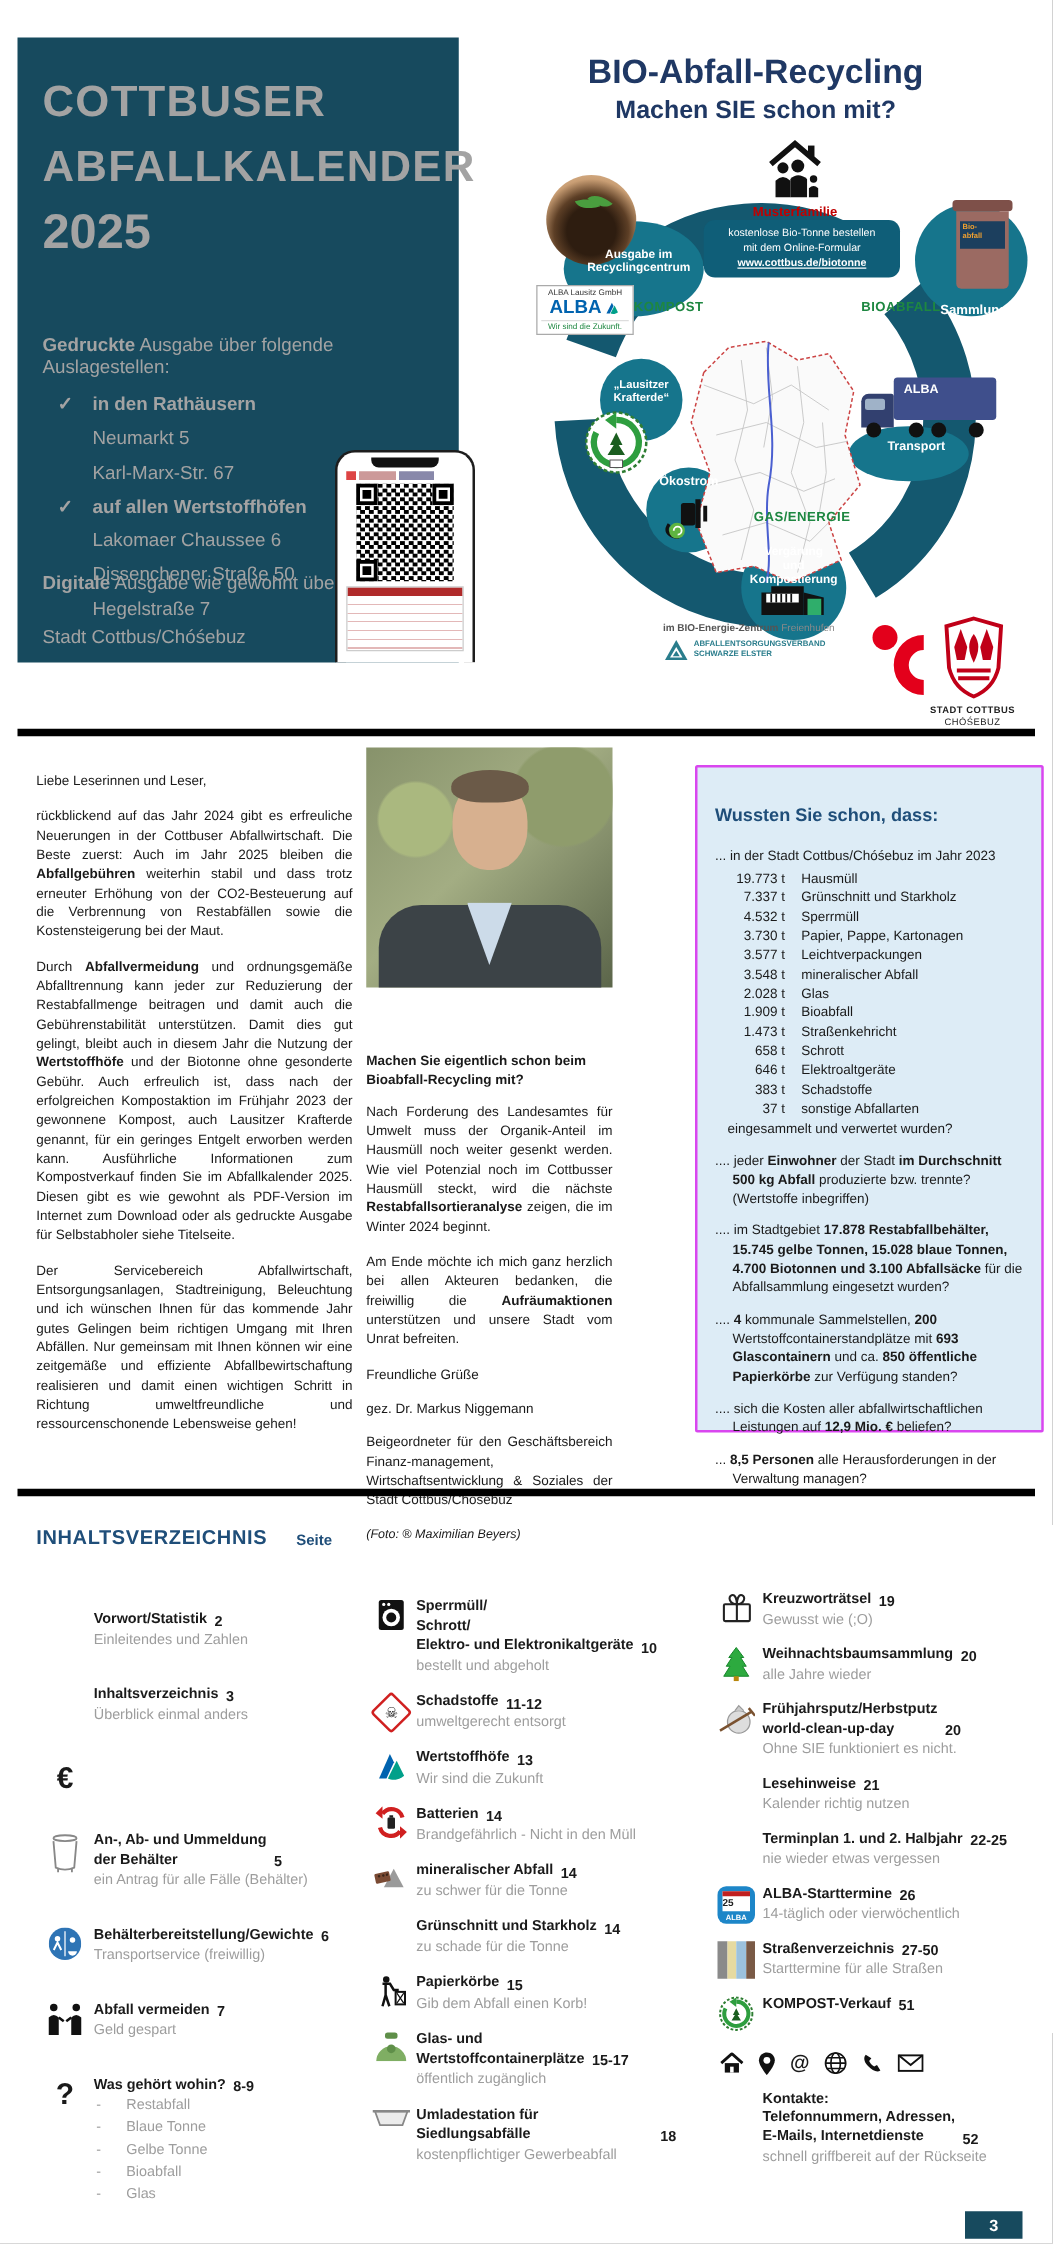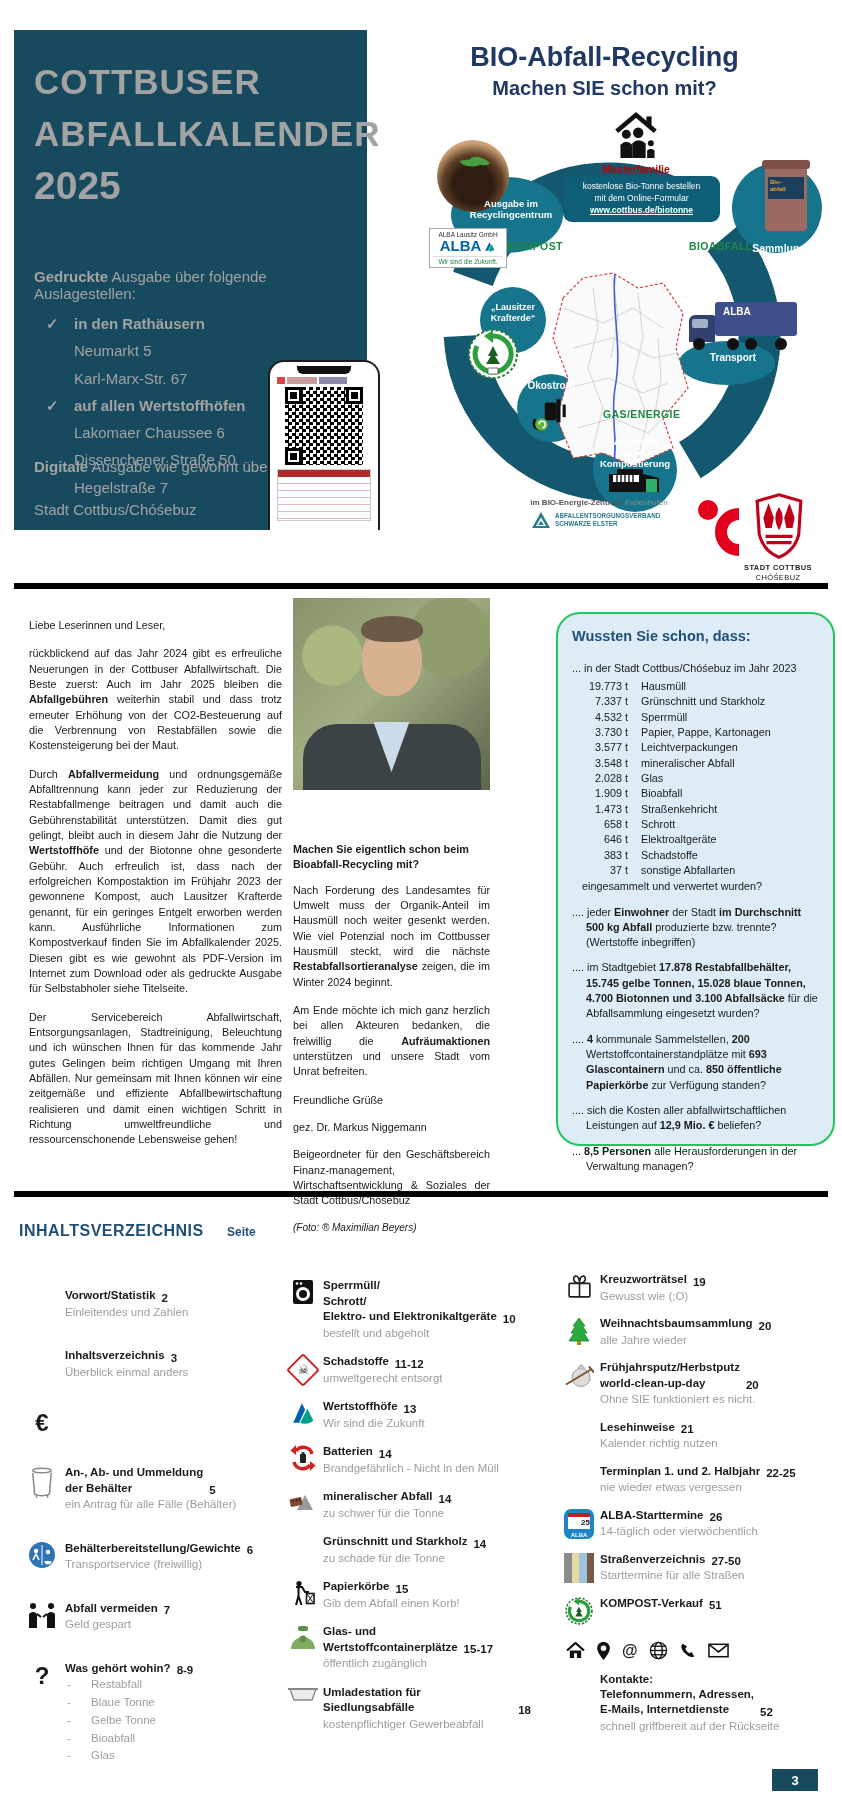--- a/index.html
+++ b/index.html
@@ -81,31 +81,31 @@
   #photo .torso{position:absolute;left:50%;transform:translateX(-50%);bottom:-12px;width:178px;height:78px;background:#3c4347;border-radius:34px 34px 0 0}
   #photo .shirt{position:absolute;left:50%;transform:translateX(-50%);bottom:18px;width:36px;height:50px;background:#ccdbe9;clip-path:polygon(0 0,100% 0,50% 100%)}
   #photo .head{position:absolute;left:50%;transform:translateX(-50%);top:26px;width:60px;height:72px;background:#d7b08f;border-radius:46%}
   #photo .hair{position:absolute;left:50%;transform:translateX(-50%);top:18px;width:62px;height:26px;background:#6b5a48;border-radius:50% 50% 40% 40%}
   #midcol h3{font-size:10.8px;margin:52px 0 10px 0;text-align:left;line-height:1.42}
   #midcol p{margin-bottom:13px}
   #midcol .line{margin-bottom:12px;text-align:left}
   #midcol .credit{font-style:italic;font-size:10px;text-align:left}
 
   
-  #facts{position:absolute;left:556px;top:612px;width:279px;height:534px;background:#ddecf6;border:2px solid #22c55e;border-radius:24px;padding:12px 14px;font-size:10.8px;line-height:1.42}
+  #facts{position:absolute;left:556px;top:612px;width:279px;height:534px;background:#ddecf6;border:2px solid #d946ef;border-radius:2px;padding:29px 14px;font-size:10.8px;line-height:1.42}
   #facts h3{color:#1f4e79;font-size:14.5px;margin-bottom:14px}
   #facts .intro{margin-bottom:3px}
   .frow{display:flex}
   .frow .a{width:56px;text-align:right;flex:none}
   .frow .l{margin-left:13px}
   .outro{padding-left:10px;margin-top:1px}
   .fitem{margin-top:10px;padding-left:14px;text-indent:-14px}
 
   
-  #toc{position:absolute;left:19px;top:1222px;width:800px}
+  #toc{position:absolute;left:29px;top:1222px;width:800px}
   #toc-head{position:relative;height:24px}
   #toc-head .h{font-size:16px;font-weight:bold;color:#1f4e79;letter-spacing:.5px}
   #toc-head .s{position:absolute;left:208px;top:3px;font-size:12px;font-weight:bold;color:#1f4e79}
   #toc-cols{display:flex;margin-top:26px}
   .tcol1{width:240px;padding-top:16px}
   .tcol2{width:248px;margin-left:24px;padding-top:6px}
   .tcol3{width:240px;margin-left:27px}
   .te{display:flex;margin-bottom:28px}
   .tcol2 .te{margin-bottom:13px}
   .tcol3 .te{margin-bottom:12px}
@@ -120,21 +120,21 @@
   .tlist{margin-top:4px;color:#9d9d9d;font-size:11.5px;line-height:1.55}
   .tli{display:flex}
   .tli .dash{width:26px;padding-left:2px}
   .euro{font-size:24px;font-weight:bold}
   .qmark{font-size:24px;font-weight:bold}
   .haz{width:24px;height:24px;border:2.5px solid #d02020;border-radius:3px;transform:rotate(45deg);display:flex;align-items:center;justify-content:center;margin-top:3px}
   .haz i{transform:rotate(-45deg);font-style:normal;font-size:12px;color:#222}
   .stripes{display:flex;width:30px;height:30px}
   .stripes span{flex:1}
   .alba-cal{width:30px;height:30px;background:#1d86c8;border-radius:7px;position:relative;overflow:hidden}
-  .alba-cal .pad{position:absolute;left:4px;top:4px;right:4px;height:16px;background:#fff;font-size:8px;font-weight:bold;text-align:right;line-height:16px;color:#222}
+  .alba-cal .pad{position:absolute;left:4px;top:4px;right:4px;height:16px;background:#fff;font-size:8px;font-weight:bold;text-align:left;line-height:16px;color:#222}
   .alba-cal .pad::before{content:"";position:absolute;left:0;top:0;right:0;height:4px;background:#c02020}
   .alba-cal .pad b{position:relative;top:2px}
   .alba-cal .br{position:absolute;bottom:1px;left:0;right:0;text-align:center;color:#fff;font-size:6px;font-weight:bold}
   .contact{margin-top:16px}
   .c-icons{display:flex;align-items:center;gap:11px;padding-left:8px;margin-bottom:8px}
   .c-icons .at{font-size:16px;font-weight:bold}
   .contact .klabel{font-weight:bold;font-size:11.5px}
   
   #pagenum{position:absolute;left:772px;top:1769px;width:46px;height:22px;background:#174a5e;color:#fff;font-weight:bold;font-size:13px;display:flex;align-items:center;justify-content:center}
 </style>

